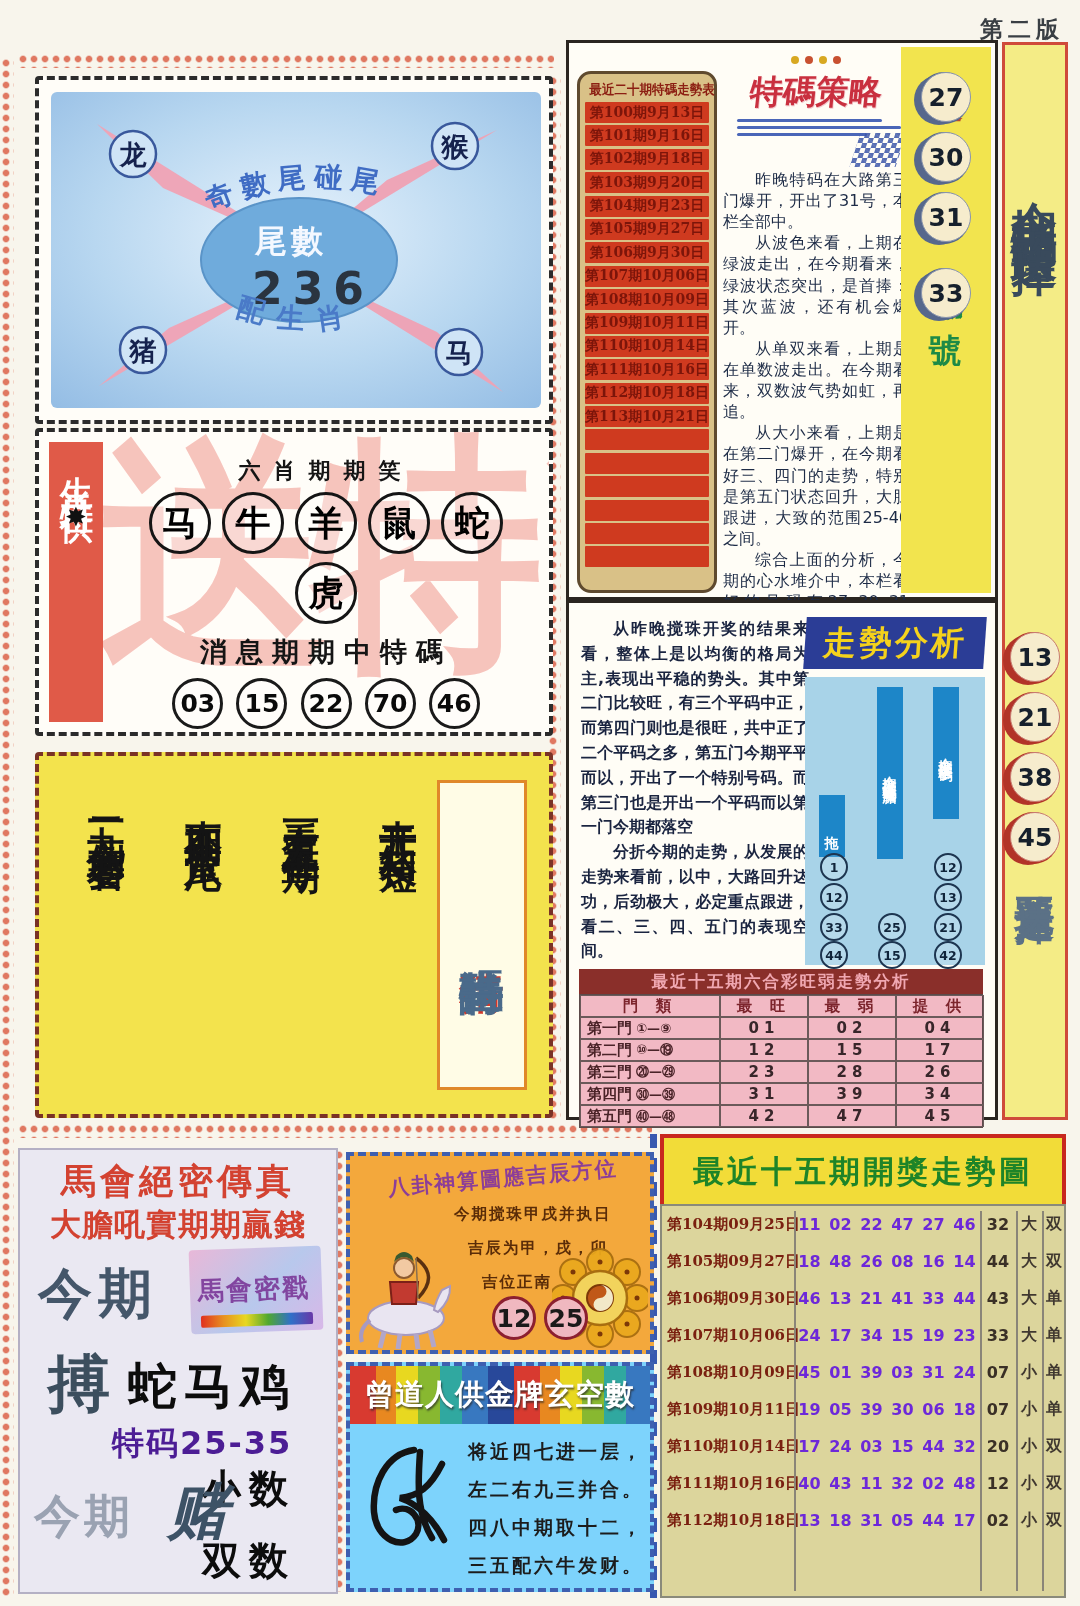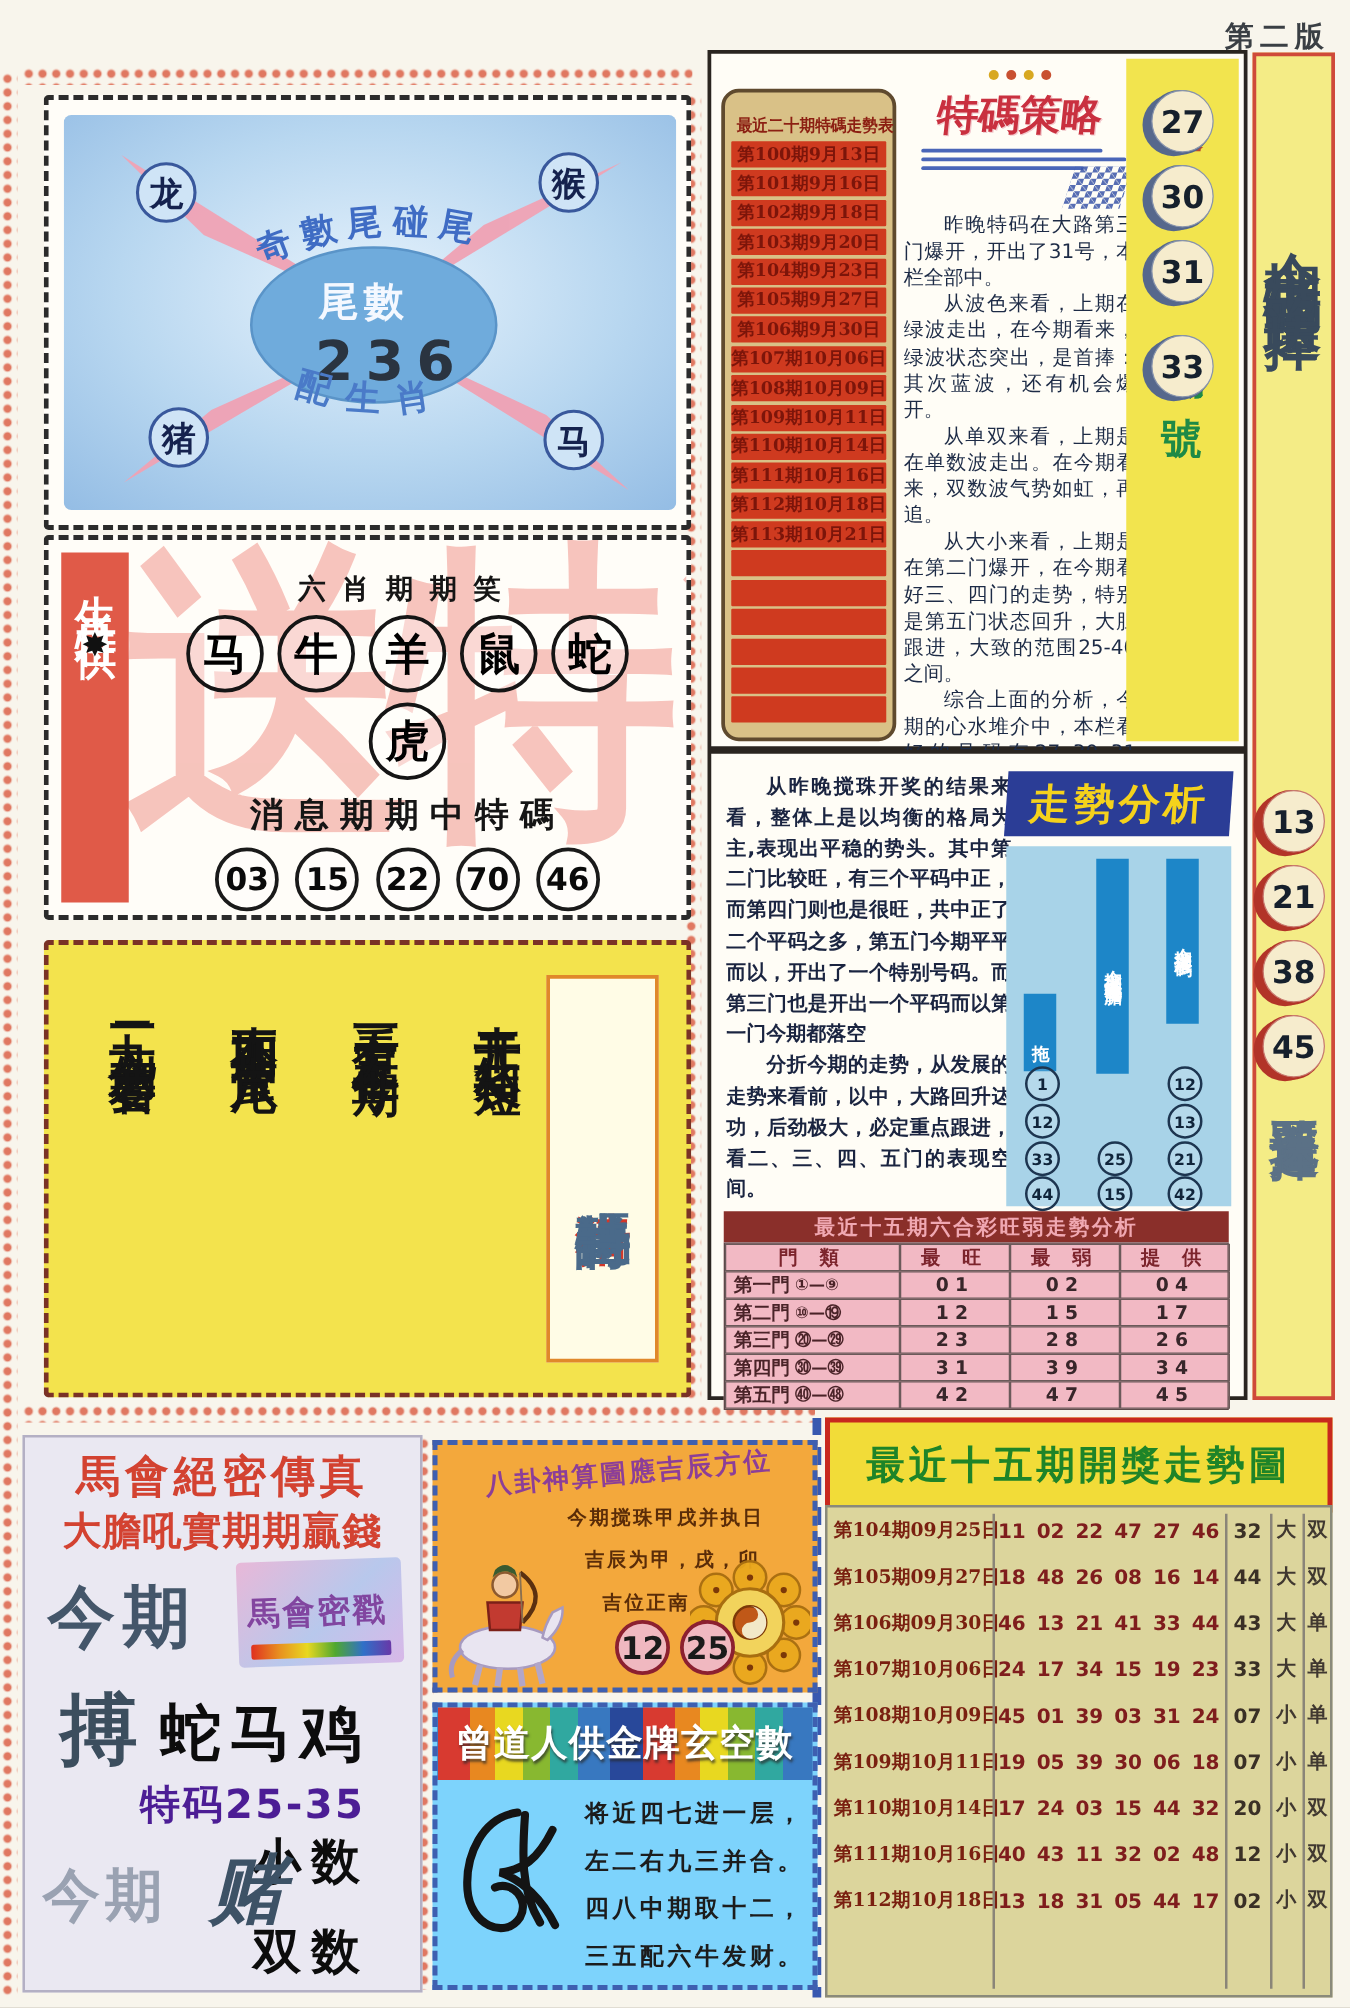--- a/index.html
+++ b/index.html
@@ -29,21 +29,21 @@
   .poem{background:#f3e34d;border:4px dashed #7a3226;}
   .poem-cols{position:absolute;left:48px;top:34px;bottom:30px;width:330px;display:flex;justify-content:space-between;flex-direction:row-reverse;}
   .poem-col{writing-mode:vertical-rl;text-orientation:upright;font-size:38px;font-weight:800;color:#141414;letter-spacing:6px;line-height:1;}
   .poem-title{position:absolute;right:22px;top:24px;bottom:24px;width:84px;background:#fffce6;border:3px solid #e0882a;display:flex;align-items:center;justify-content:center;}
   .poem-title .vtext{font-size:44px;font-weight:800;line-height:1;}
   .pt-first{color:#d2372a;}
   .pt-rest{color:#4a6a8a;}
 
   
   .frame{position:absolute;background:#fffdf6;border:3px solid #2a2520;box-sizing:border-box;}
-  .redlist{position:absolute;left:8px;top:28px;width:140px;height:522px;background:#d9c187;border:3px solid #5f4a2e;border-radius:14px;padding:17px 5px;box-sizing:border-box;}
+  .redlist{position:absolute;left:8px;top:28px;width:140px;height:522px;background:#d9c187;border:3px solid #5f4a2e;border-radius:14px;padding:6px 5px;box-sizing:border-box;}
   .redlist-title{color:#8c1f12;font-weight:800;font-size:13.5px;text-align:center;white-space:nowrap;transform:scaleX(.93);transform-origin:center;margin:1px 0 3px;}
   .trow{height:21px;margin:2.4px 0;background:#cf3a1f;color:#7c150a;font-weight:700;font-size:14px;font-family:"DejaVu Serif",serif;display:flex;align-items:center;justify-content:center;white-space:nowrap;border-radius:1px;}
 
   .strategy{position:absolute;left:154px;top:8px;width:186px;height:546px;}
   .logo{position:relative;height:118px;text-align:center;}
   .logo-dots span{display:inline-block;width:8px;height:8px;border-radius:50%;margin:2px 3px;}
   .logo-title{font-size:33px;font-weight:900;color:#c9303f;transform:skewX(-6deg);white-space:nowrap;text-shadow:1px 1px 0 #f2c8cc;}
   .swoosh{height:3px;background:#4a66b8;margin:4px 14px;border-radius:2px;}
   .flagbits{position:absolute;right:8px;bottom:2px;width:46px;height:34px;background:
      linear-gradient(45deg,#3a55a8 25%,transparent 25%,transparent 75%,#3a55a8 75%),
@@ -113,21 +113,21 @@
   .xk-band span{color:#fff;font-size:29px;font-weight:900;letter-spacing:1px;text-shadow:1px 2px 2px rgba(40,40,40,.7);white-space:nowrap;}
   .xk-lines{position:absolute;left:118px;top:66px;}
   .xk-lines div{font-size:19px;font-weight:800;color:#1c1c1c;line-height:38px;letter-spacing:3px;white-space:nowrap;}
   .scribble{position:absolute;left:6px;top:70px;}
 
   
   .draw-title{position:absolute;left:660px;top:1134px;width:406px;height:76px;background:#f2dc38;border:4px solid #c8281e;box-sizing:border-box;display:flex;align-items:center;justify-content:center;color:#1e8428;font-size:31px;font-weight:900;letter-spacing:3px;white-space:nowrap;}
   .draw-table{position:absolute;left:660px;top:1204px;width:406px;height:394px;background:#dcd59c;border:2px solid #8a8a7a;box-sizing:border-box;}
   .drow{display:grid;grid-template-columns:132px 31px 31px 31px 31px 31px 31px 36px 26px 24px;height:37px;align-items:center;}
   .drow .d{font-family:"DejaVu Serif",serif;font-size:15px;color:#7a2010;font-weight:600;padding-left:5px;white-space:nowrap;}
-  .drow .n{font-size:16px;color:#7f1d1d;font-weight:600;text-align:center;}
+  .drow .n{font-size:16px;color:#6d28d9;font-weight:600;text-align:center;}
   .drow .s{font-size:16px;color:#3a3026;font-weight:600;text-align:center;}
   .drow .t{font-size:16px;color:#403830;font-weight:700;text-align:center;}
   .dvline{position:absolute;top:5px;bottom:5px;width:2px;background:#8a8578;}
 
   svg text{font-family:"DejaVu Sans",sans-serif;}
 </style>
 </head>
 <body>
 
 <div class="page">

